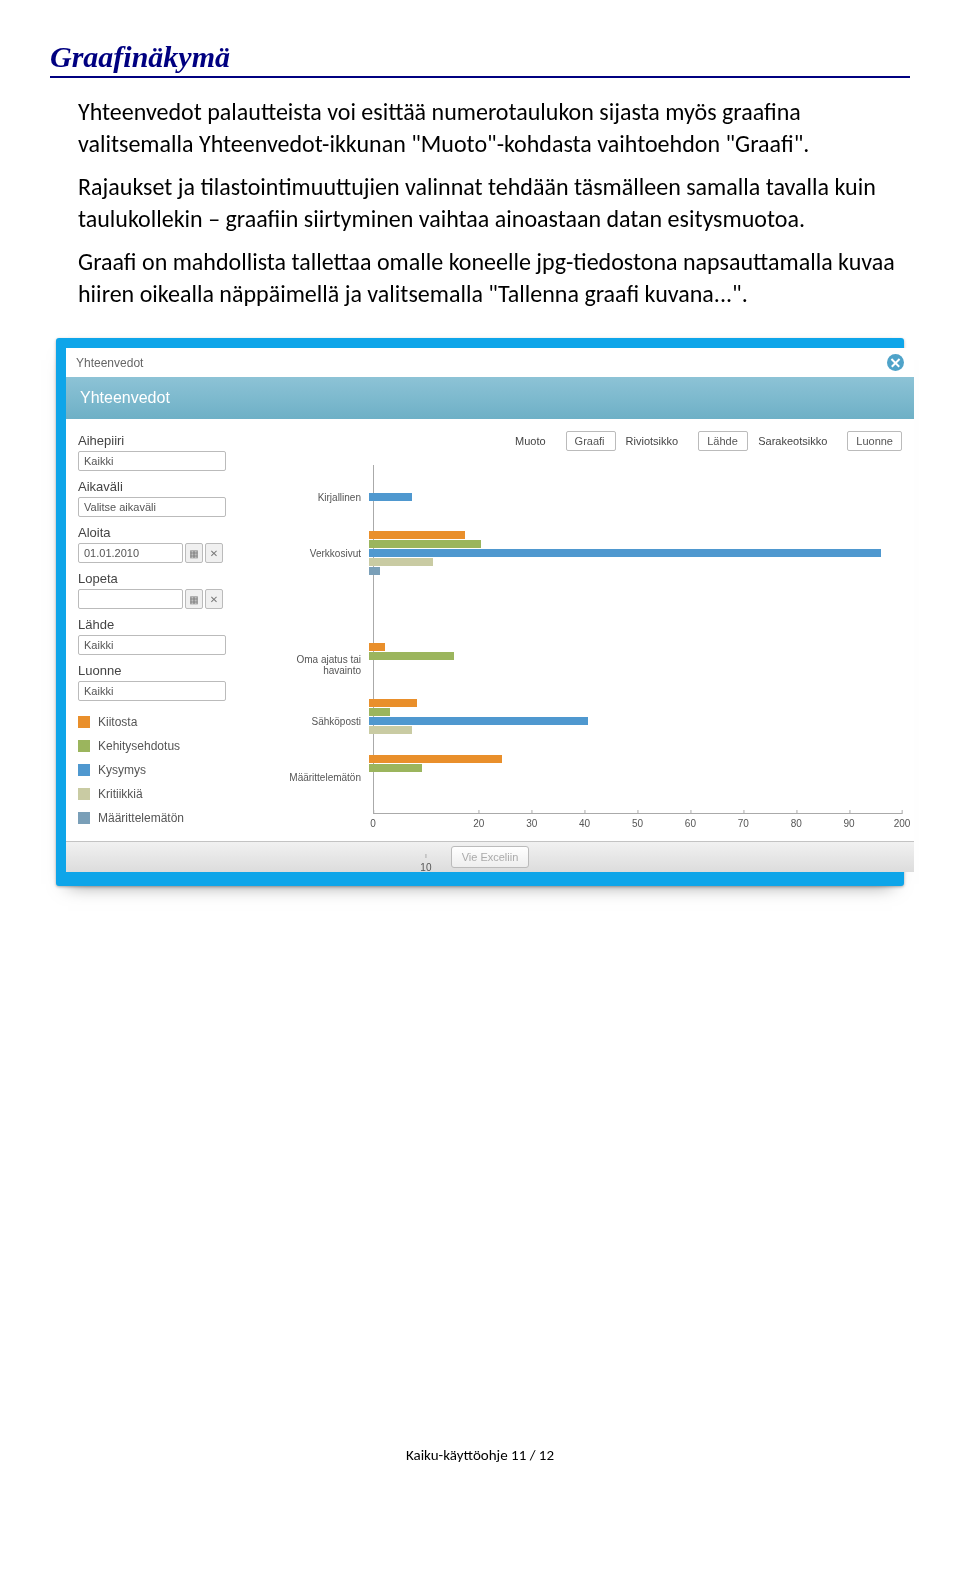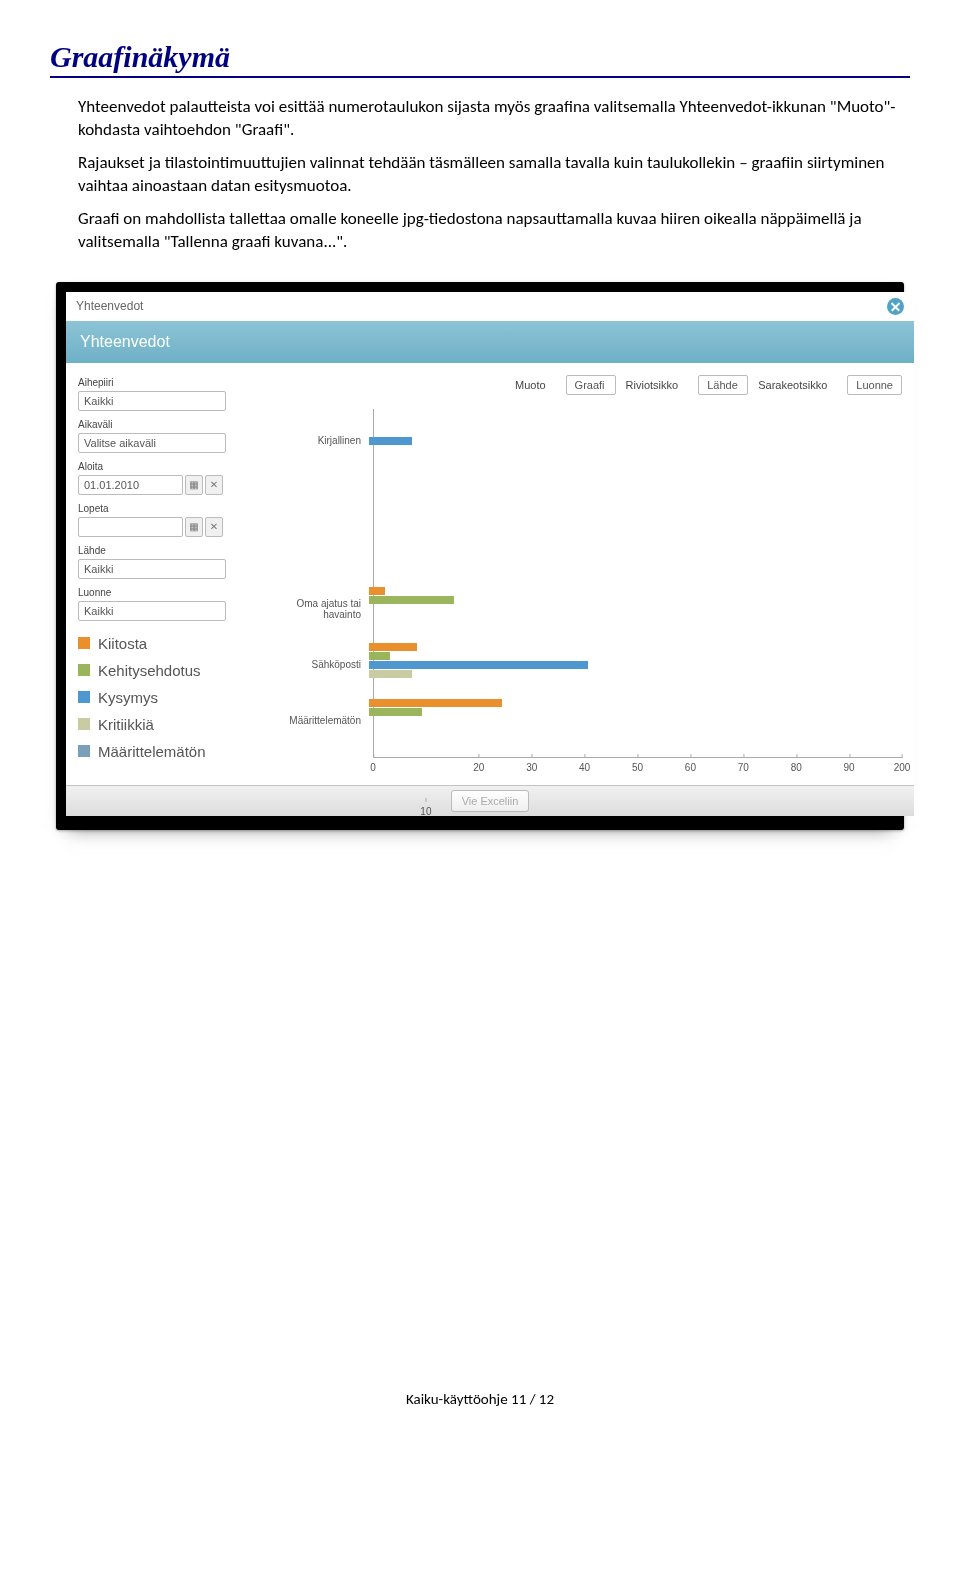--- a/index.html
+++ b/index.html
@@ -18,29 +18,29 @@
     font-family: "Times New Roman", serif;
     font-style: italic;
     font-weight: bold;
     font-size: 30px;
     margin: 0 0 4px 0;
     border-bottom: 2px solid #000080;
     padding-bottom: 2px;
   }
   .body-text {
     margin: 18px 12px 8px 28px;
-    font-size: 17px;
+    font-size: 24px;
     line-height: 1.35;
   }
   .body-text p { margin: 0 0 10px 0; }
 
   
   .app-window {
     margin: 28px 6px 0 6px;
-    background: #000000;
+    background: #0ea5e9;
     padding: 10px 0 14px 10px;
     border-radius: 3px;
     font-family: Tahoma, Arial, sans-serif;
     font-size: 11px;
     color: #333;
     box-shadow: 0 10px 18px -12px rgba(0,0,0,0.5), 0 1px 3px rgba(0,0,0,0.3);
   }
   .app-inner {
     background: #fff;
     width: 848px;
@@ -83,21 +83,21 @@
     gap: 20px;
   }
 
   .sidebar {
     width: 160px;
     flex-shrink: 0;
     padding-top: 4px;
   }
   .sb-group { margin-bottom: 8px; }
   .sb-label {
-    font-size: 10px;
+    font-size: 13px;
     color: #444;
     margin-bottom: 3px;
   }
   .sb-field {
     border: 1px solid #bbb;
     background: #fff;
     height: 20px;
     display: flex;
     align-items: center;
     padding: 0 5px;
@@ -120,21 +120,21 @@
   }
 
   .legend {
     margin-top: 14px;
   }
   .legend-row {
     display: flex;
     align-items: center;
     gap: 8px;
     margin-bottom: 10px;
-    font-size: 15px;
+    font-size: 12px;
     color: #555;
   }
   .swatch {
     width: 12px; height: 12px;
   }
 
   .chart-panel {
     flex: 1;
   }
   .top-controls {
@@ -336,20 +336,30 @@
 
           <div class="plot-area" id="plot" style="height: 348px;">
               <div class="cat-row" style="top: 4px;">
                 <div class="cat-label">Kirjallinen</div>
                 <div class="bars">
                   <div class="bar" style="width: 0%; background: rgb(233, 143, 43);"></div>
                   <div class="bar" style="width: 0%; background: rgb(155, 181, 93);"></div>
                   <div class="bar" style="width: 8%; background: rgb(79, 152, 207);"></div>
                   <div class="bar" style="width: 0%; background: rgb(201, 203, 163);"></div>
                   <div class="bar" style="width: 0%; background: rgb(122, 159, 184);"></div>
+                </div>
+              </div>
+              <div class="cat-row" style="top: 60px;">
+                <div class="cat-label">Verkkosivut</div>
+                <div class="bars">
+                  <div class="bar" style="width: 18%; background: rgb(233, 143, 43);"></div>
+                  <div class="bar" style="width: 21%; background: rgb(155, 181, 93);"></div>
+                  <div class="bar" style="width: 96%; background: rgb(79, 152, 207);"></div>
+                  <div class="bar" style="width: 12%; background: rgb(201, 203, 163);"></div>
+                  <div class="bar" style="width: 2%; background: rgb(122, 159, 184);"></div>
                 </div>
               </div>
               <div class="cat-row" style="top: 172px;">
                 <div class="cat-label">Oma ajatus tai havainto</div>
                 <div class="bars">
                   <div class="bar" style="width: 3%; background: rgb(233, 143, 43);"></div>
                   <div class="bar" style="width: 16%; background: rgb(155, 181, 93);"></div>
                   <div class="bar" style="width: 0%; background: rgb(79, 152, 207);"></div>
                   <div class="bar" style="width: 0%; background: rgb(201, 203, 163);"></div>
                   <div class="bar" style="width: 0%; background: rgb(122, 159, 184);"></div>

